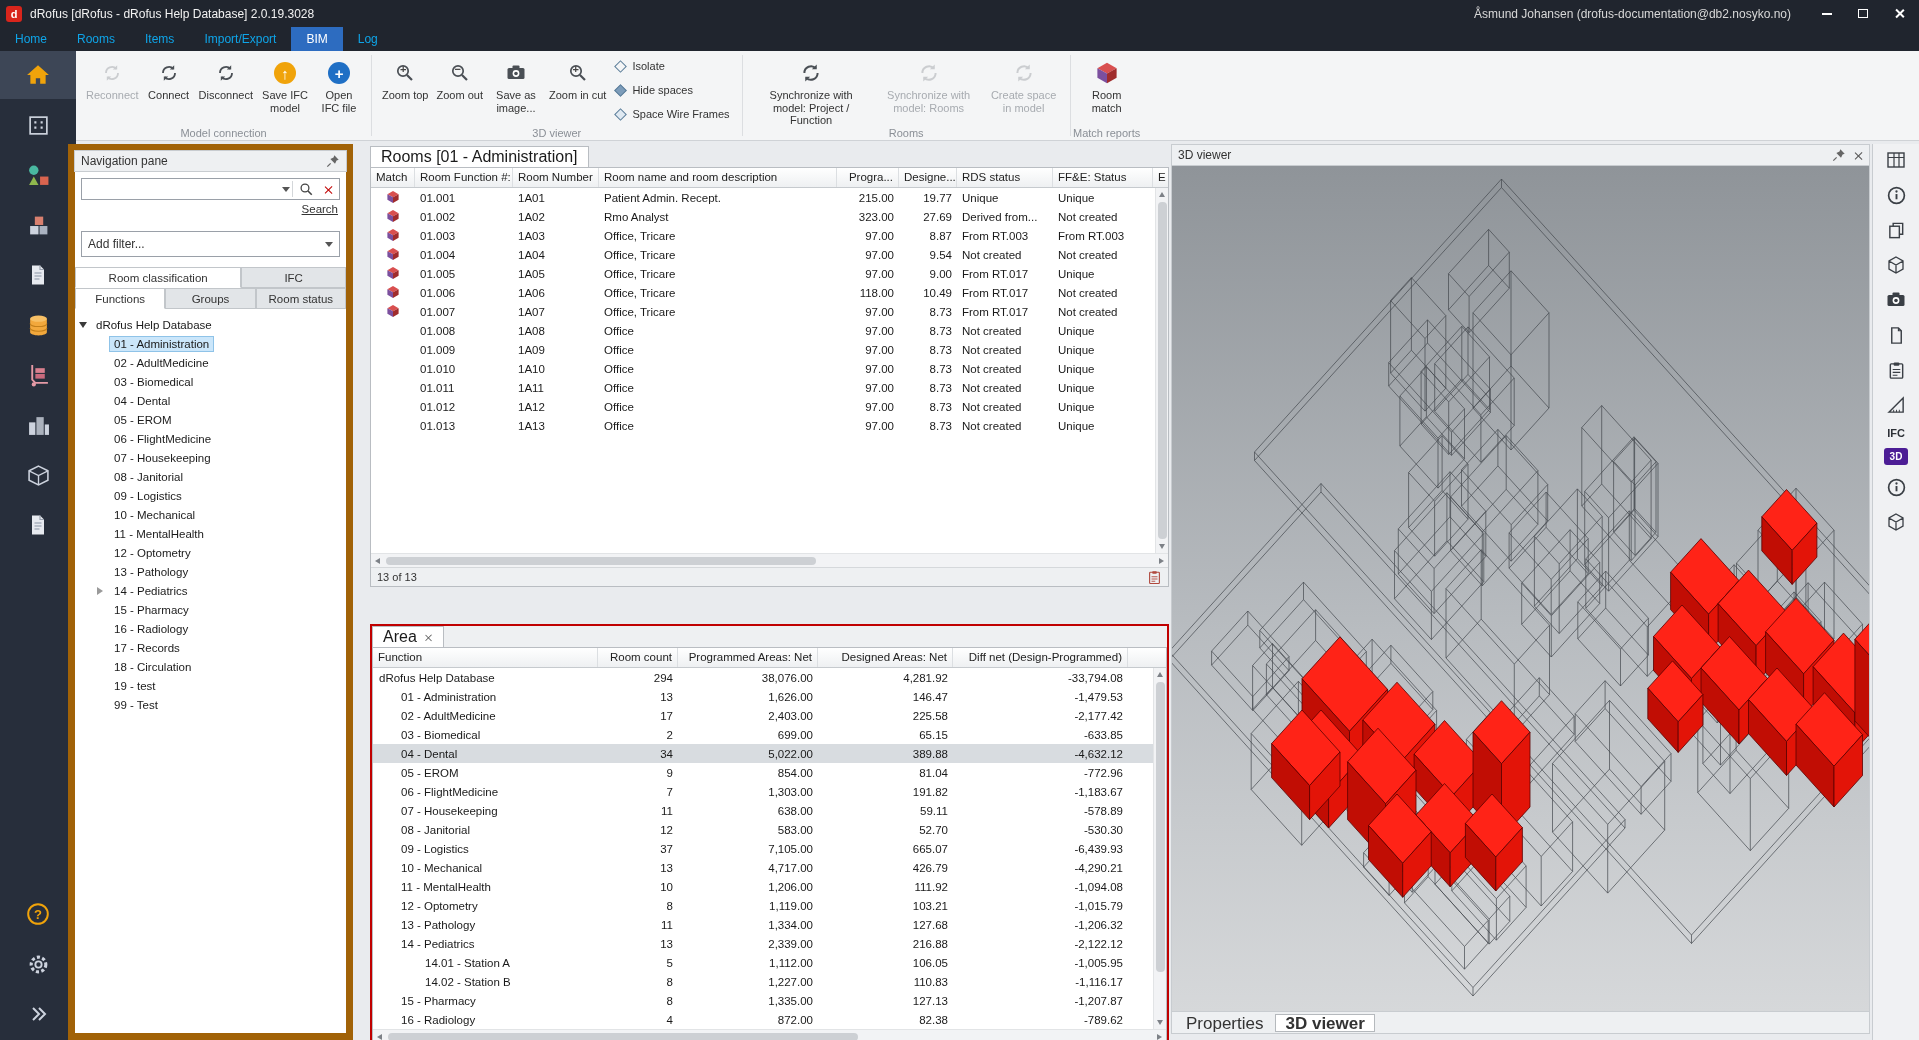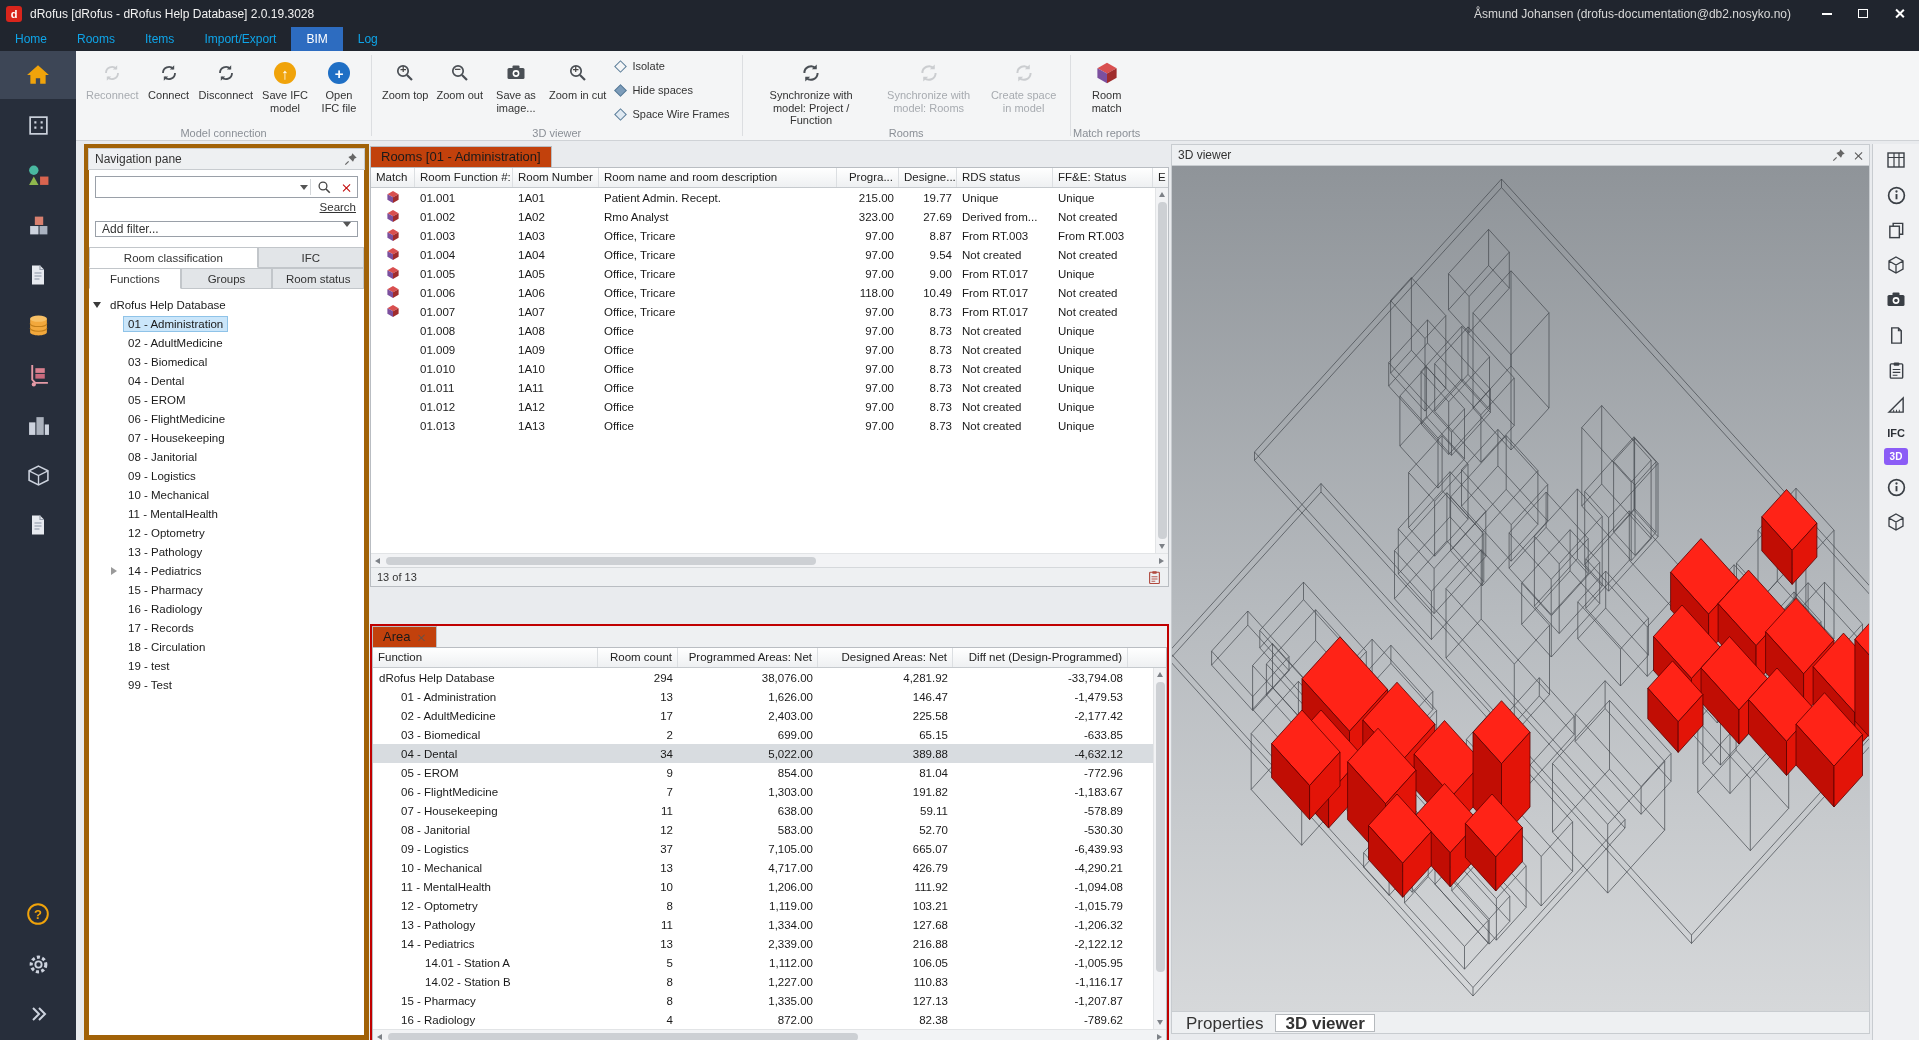--- a/index.html
+++ b/index.html
@@ -50,48 +50,48 @@
 
   
   .panel-head{height:22px;background:#eef0f2;border:1px solid #c8ccd0;display:flex;align-items:center;padding:0 6px;font-size:12px;color:#333}
   .panel-head .spacer{flex:1}
   .xicon{position:relative;width:9px;height:9px;display:inline-block}
   .xicon::before,.xicon::after{content:"";position:absolute;left:4px;top:0;width:1.4px;height:10px;background:#555}
   .xicon::before{transform:rotate(45deg)}.xicon::after{transform:rotate(-45deg)}
   .dd-arrow{width:0;height:0;border-left:4px solid transparent;border-right:4px solid transparent;border-top:5px solid #555}
 
   
-  #navpane{position:absolute;left:84px;top:144px;width:285px;height:896px;background:#fff;border:5px solid #a16207}
+  #navpane{position:absolute;left:68px;top:144px;width:285px;height:896px;background:#fff;border:7px solid #a16207}
   #nav-search-row{margin:6px 6px 0 6px;height:22px;border:1px solid #9aa0a8;display:flex;align-items:center;background:#fff}
   #nav-search-input{flex:1;border:none;outline:none;height:18px;padding:0 4px;font-size:12px;font-family:inherit}
   .vline{width:1px;height:16px;background:#d4d7da;margin:0 2px}
   .sbtn{width:22px;height:20px;display:flex;align-items:center;justify-content:center}
   .red-x::before,.red-x::after{background:#c00000}
   #nav-search-link{margin:3px 8px 0 0;text-align:right;font-size:11.5px}
   #nav-search-link span{text-decoration:underline;color:#333}
-  #nav-filter{margin:8px 6px 0 6px;height:16px;border:1px solid #9aa0a8;display:flex;align-items:flex-start;padding:0 6px;background:#fff;color:#333}
+  #nav-filter{margin:16px 6px 0 6px;height:26px;border:1px solid #9aa0a8;display:flex;align-items:center;padding:0 6px;background:#fff;color:#333}
   #nav-filter .spacer{flex:1}
   .navtabs{display:flex;margin-top:10px}
   .navtab{flex:1;height:21px;line-height:20px;text-align:center;font-size:11.5px;background:#e2e5e8;border:1px solid #c2c6ca;color:#333;white-space:nowrap;overflow:hidden}
   .navtab.active{background:#fff;border-bottom:1px solid #fff}
   .navtab.wide{flex:1.6}
   #tree{margin-top:6px;font-size:11.5px}
   .tree-row{height:19px;display:flex;align-items:center;padding-left:4px;white-space:nowrap}
   .tree-item{padding-left:22px}
   .expbox{width:12px;display:flex;align-items:center;justify-content:flex-start}
   .exp-open{width:0;height:0;border-left:4px solid transparent;border-right:4px solid transparent;border-top:6px solid #3a3a3a}
   .exp-c{width:0;height:0;border-top:4px solid transparent;border-bottom:4px solid transparent;border-left:6px solid #9a9a9a;visibility:hidden}
   .has-expander .exp-c{visibility:visible}
   .tlabel{padding:1px 4px;border:1px solid transparent}
   .tree-item.selected .tlabel{background:#cbe6fa;border-color:#8fc3e8}
 
   
   #roomspanel{position:absolute;left:370px;top:144px;width:799px;height:443px}
   .doc-tabstrip{height:23px;display:flex;align-items:flex-end}
-  .doc-tab{height:21px;line-height:20px;background:#c2410c;border:1px solid #b9bdc2;border-bottom:none;padding:2px 10px;font-size:13px;display:flex;align-items:center;gap:7px}
+  .doc-tab{height:21px;line-height:20px;background:#ffffff;border:1px solid #b9bdc2;border-bottom:none;padding:2px 10px;font-size:16px;display:flex;align-items:center;gap:7px}
   .grid-body{background:#fff;border:1px solid #b9bdc2;display:flex;flex-direction:column;height:420px}
   .t-head{display:flex;height:20px;background:linear-gradient(#ffffff,#eef0f2);border-bottom:1px solid #c6cace;flex:none}
   .th{font-size:11.5px;color:#222;padding:0 5px;line-height:19px;border-right:1px solid #dcdfe2;white-space:nowrap;overflow:hidden}
   .t-rows{flex:1;position:relative;overflow:hidden}
   .t-row{display:flex;height:19px;align-items:center}
   .td{font-size:11.5px;padding:0 5px;white-space:nowrap;overflow:hidden}
   .num{text-align:right}
   
   #rooms-head .th:nth-child(1){width:44px}
   #rooms-head .th:nth-child(2){width:98px}
@@ -149,21 +149,21 @@
   #viewer{position:absolute;left:1171px;top:144px;width:699px;height:890px;display:flex;flex-direction:column;background:#fff;border:1px solid #c8ccd0}
   #viewer-content{flex:1;position:relative;background:linear-gradient(#8f9499 0%,#b8bcc0 55%,#d6d8da 100%);overflow:hidden}
   #viewer-tabs{height:22px;background:#eef0f2;border-top:1px solid #c8ccd0;display:flex;align-items:center;padding-left:4px;gap:2px}
   .dock-tab{height:18px;line-height:17px;padding:0 9px;font-size:17px;color:#333;border:1px solid transparent}
   .dock-tab.active{background:#fff;border-color:#b5b9bd;font-weight:bold}
 
   
   #righttools{position:absolute;left:1872px;top:144px;width:47px;height:896px;background:#f0f1f3;border-left:1px solid #c8ccd0;display:flex;flex-direction:column;align-items:center;padding-top:3px;gap:9px;color:#3a3f45}
   .rt-ic{width:26px;height:26px;display:flex;align-items:center;justify-content:center}
   .rt-label{font-size:11px;font-weight:bold;color:#2c3036}
-  .rt-badge{width:24px;height:17px;background:#8b5cf6;color:#fff;font-size:10px;font-weight:bold;border-radius:3px;display:flex;align-items:center;justify-content:center}
+  .rt-badge{width:24px;height:17px;background:#4c1d95;color:#fff;font-size:10px;font-weight:bold;border-radius:3px;display:flex;align-items:center;justify-content:center}
 
   svg.ic{display:block}
 </style>
 </head>
 <body>
 
 <svg width="0" height="0" style="position:absolute">
 <defs>
   <symbol id="sym-sync" viewBox="0 0 20 20">
     <path d="M4 10a6 6 0 0 1 10.4-4.2" fill="none" stroke="currentColor" stroke-width="1.8"></path>

